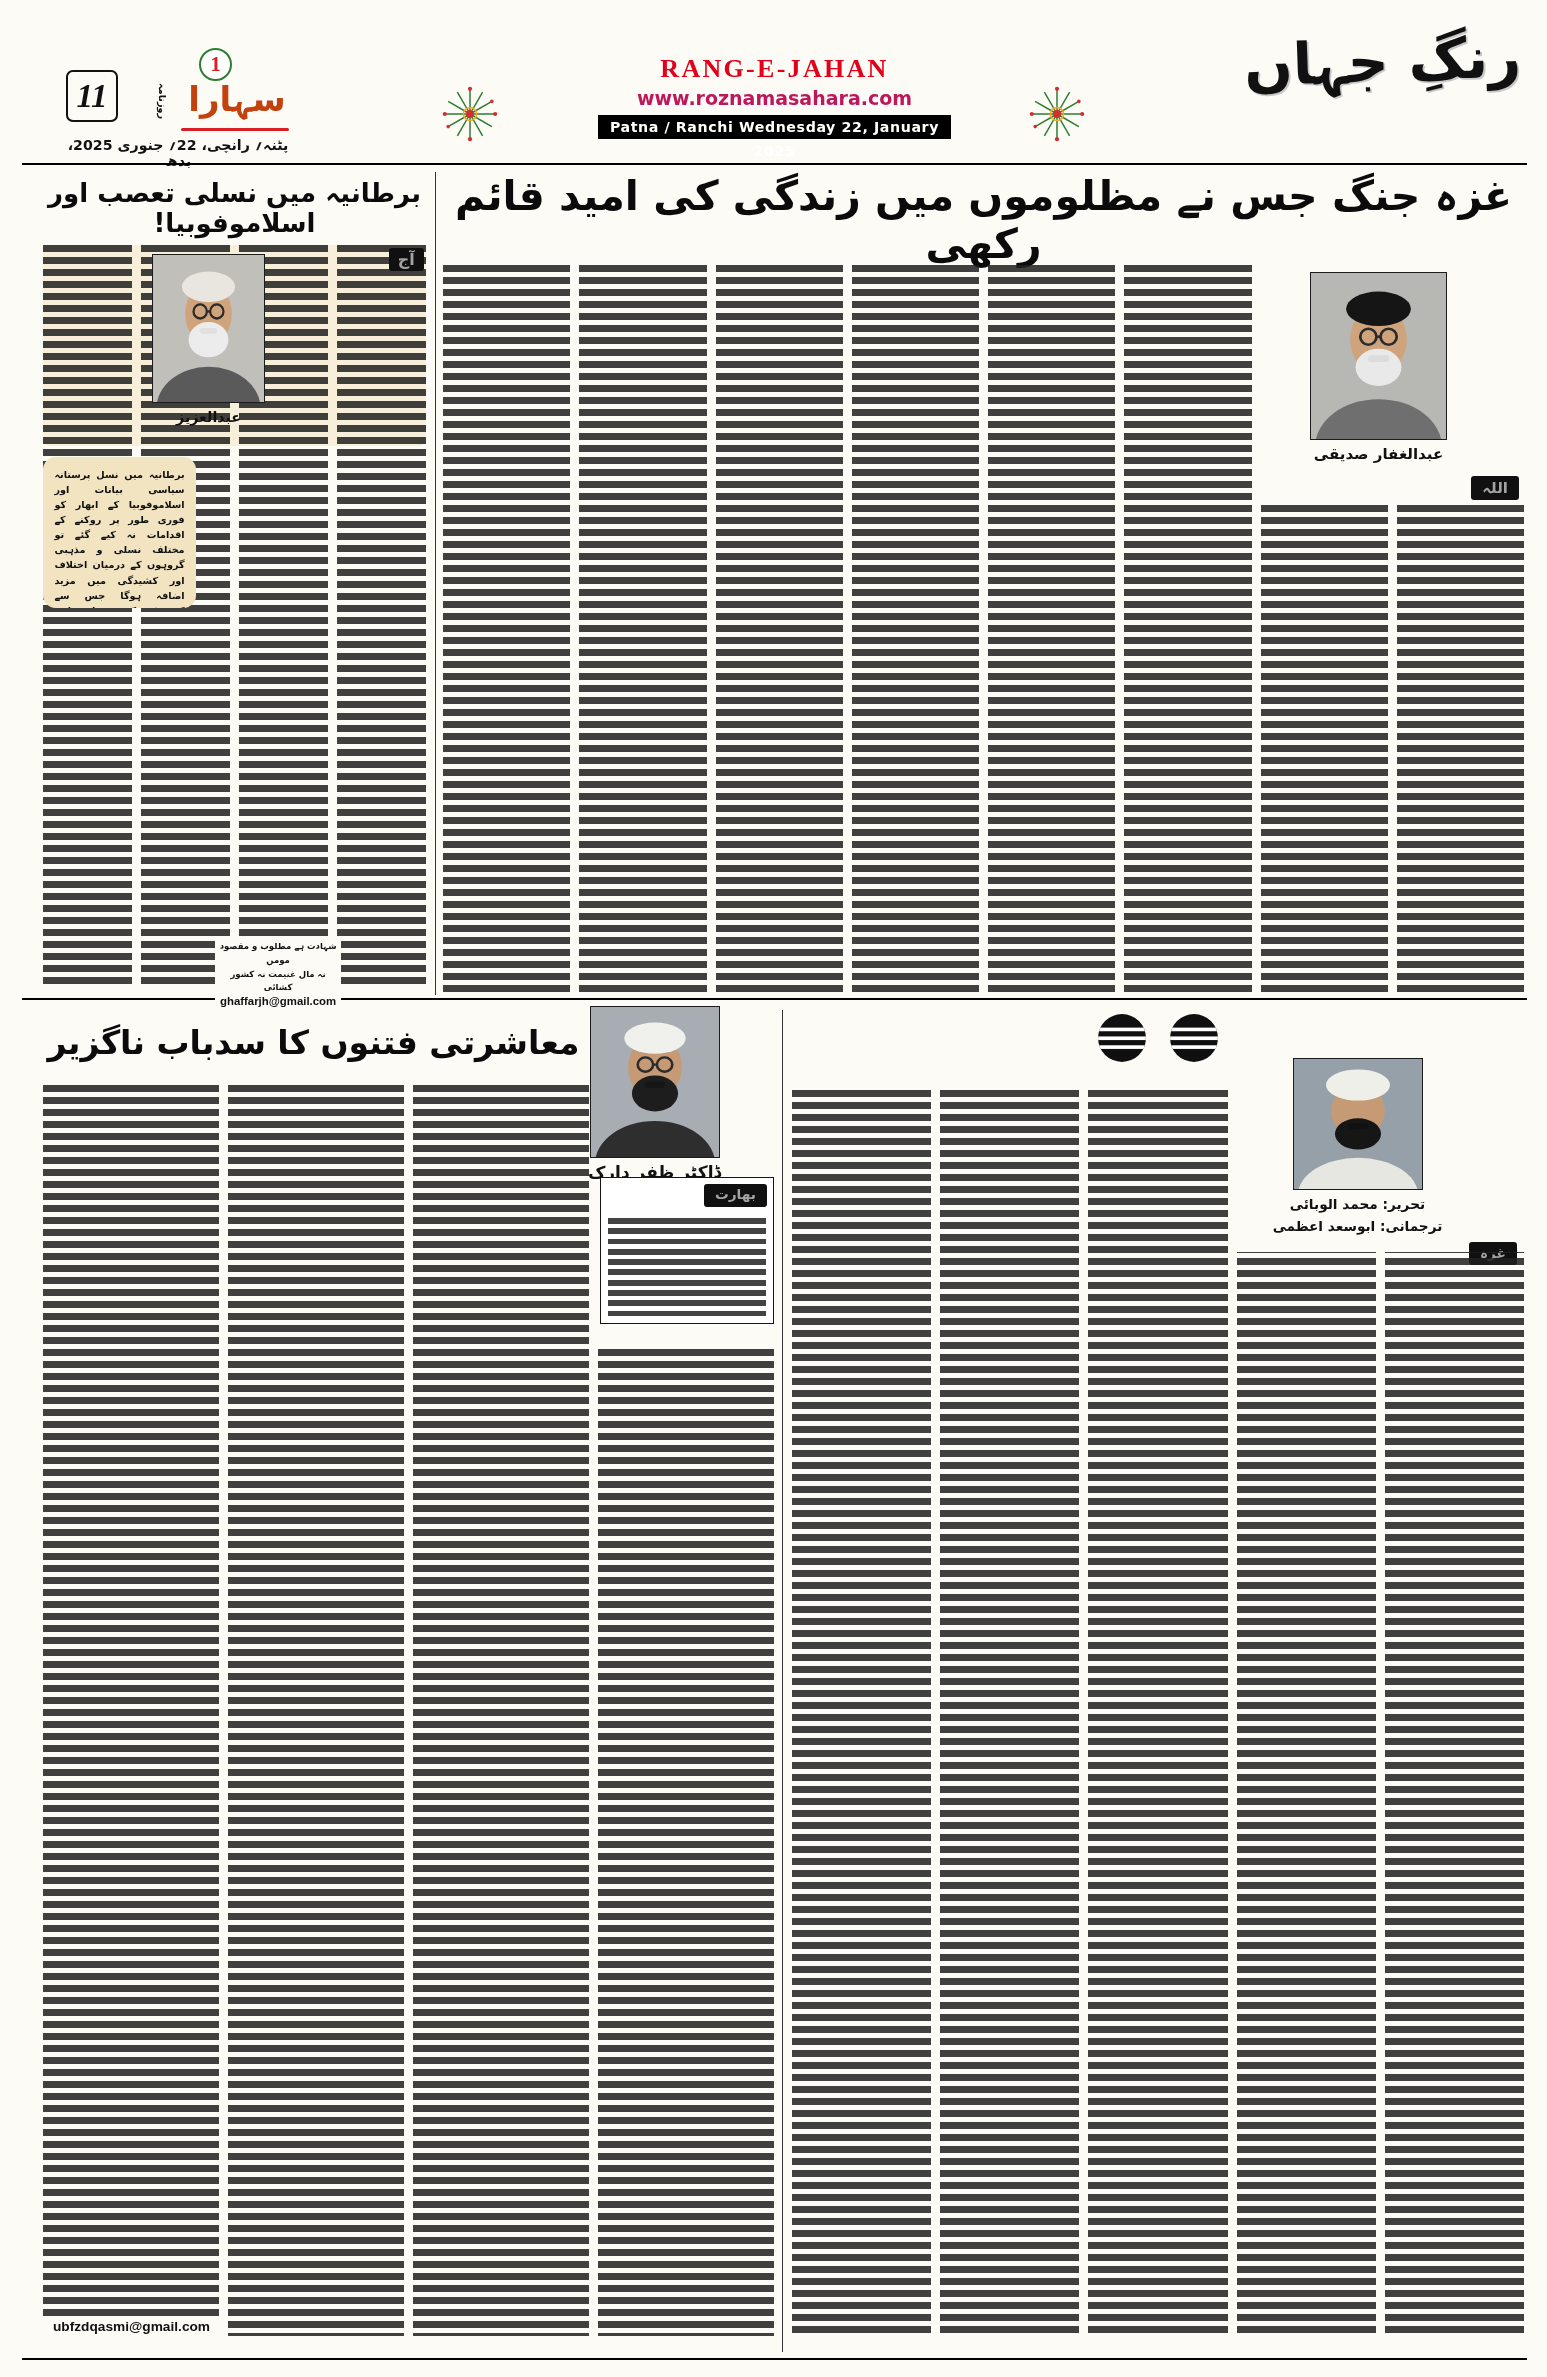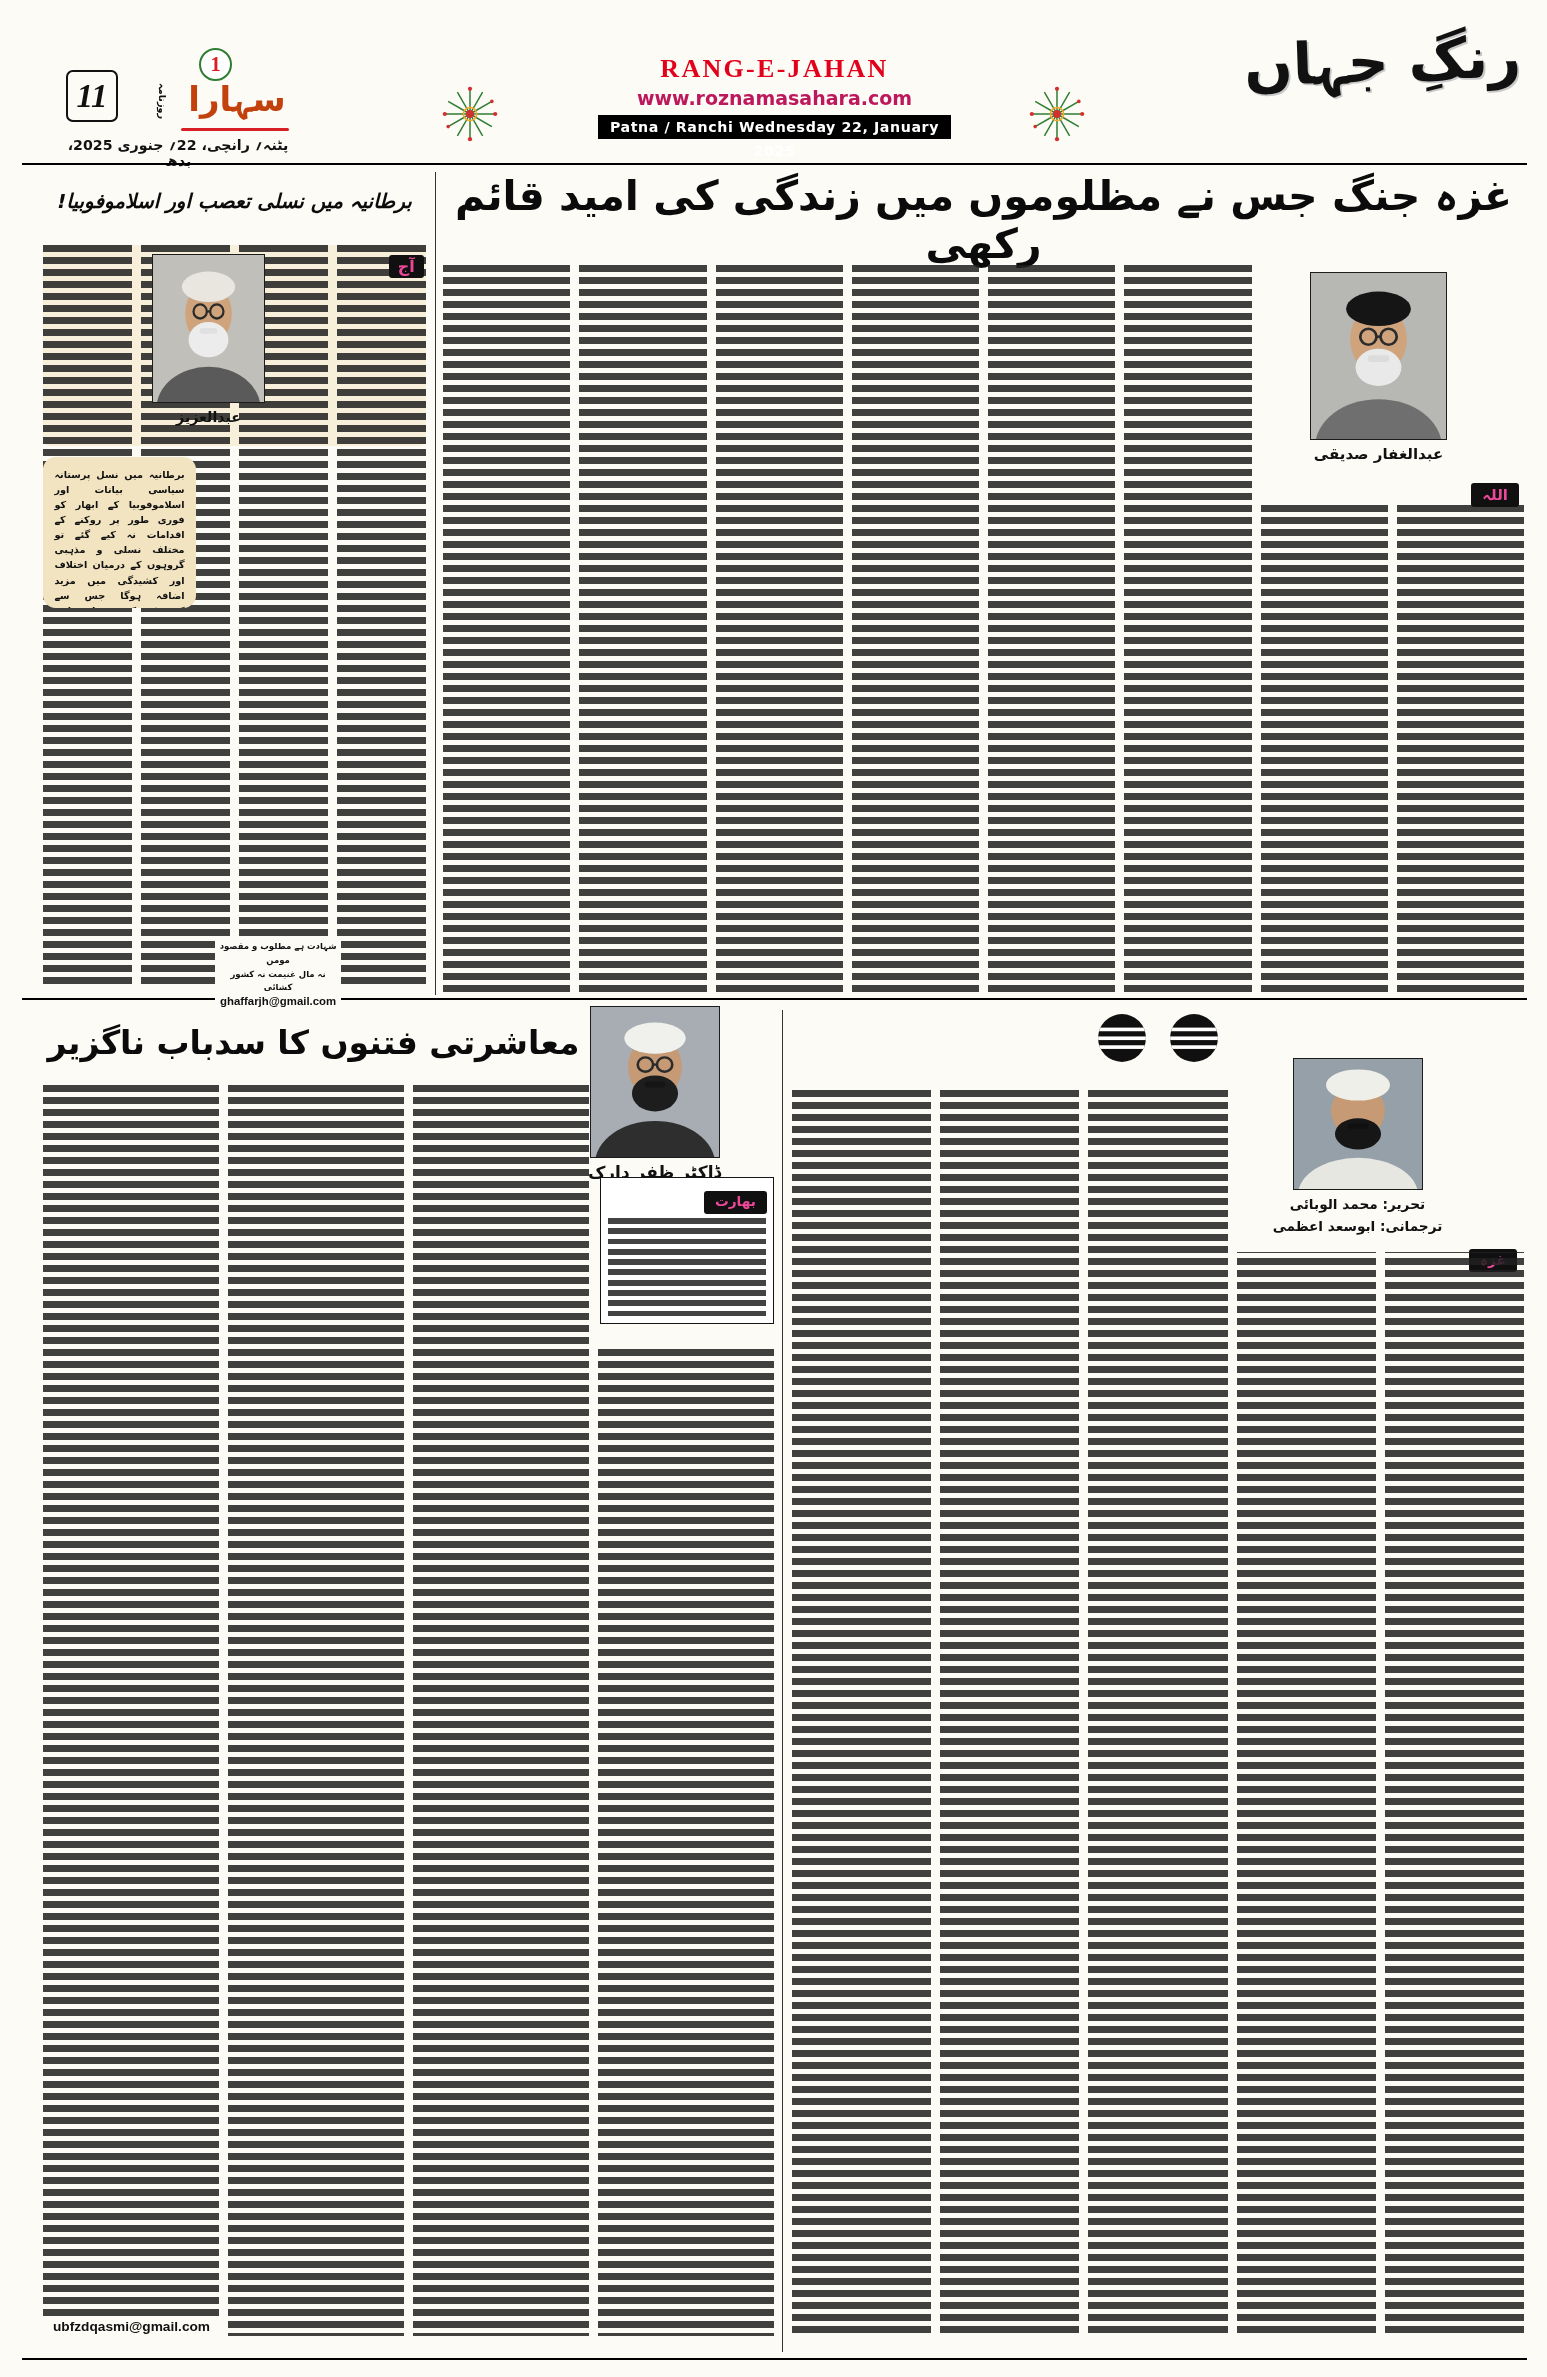--- a/index.html
+++ b/index.html
@@ -41,37 +41,37 @@
   .head{position:absolute;left:0;right:0;margin:0;text-align:center;font-weight:800;color:#0b0b0b;}
   .content{position:absolute;left:0;right:0;}
   .cols{position:absolute;inset:0;display:flex;gap:9px;}
   .col{flex:1;height:100%;box-sizing:border-box;}
   .fakelines{background-image:repeating-linear-gradient(180deg,#202020 0 6.8px,transparent 6.8px 12px);
              background-clip:content-box;opacity:.85;}
   .fine{background-image:repeating-linear-gradient(180deg,#232323 0 5.7px,transparent 5.7px 10.3px);}
   .photo{position:absolute;border:1.7px solid #1c1c1c;background:#b5b5b5;box-sizing:border-box;}
   .photo svg{display:block;width:100%;height:100%;}
   .caption{position:absolute;text-align:center;font-weight:700;font-size:15px;line-height:1.25;}
-  .marker{position:absolute;background:#101010;color:#ec4899;font-weight:700;font-size:15px;line-height:1;
-          padding:4.6px 11.4px;border-radius:3px;margin-top:7px;}
+  .marker{position:absolute;background:#101010;color:#a3a3a3;font-weight:700;font-size:15px;line-height:1;
+          padding:4.6px 11.4px;border-radius:3px;}
   .panel{position:absolute;background:#f7efda;border-radius:6.8px;}
   .quotebox{position:absolute;background:#f2e4c0;border-radius:12.5px;padding:10.3px 11.4px;box-sizing:border-box;
             font-size:9.7px;font-weight:700;line-height:1.55;text-align:justify;overflow:hidden;}
   .insetbox{position:absolute;border:1.7px solid #141414;background:#fff;box-sizing:border-box;}
   .sig{position:absolute;text-align:center;background:#fcfbf6;padding:3.4px 1.1px;}
   .sline{font-size:8.5px;font-weight:600;line-height:1.6;}
   .smail{font-size:11.4px;font-weight:700;font-family:"Liberation Sans",sans-serif;}
   .mailtag{position:absolute;text-align:center;font-weight:700;font-size:13.7px;padding:3.4px 0;
            background:#fcfbf6;font-family:"Liberation Sans",sans-serif;}
   .byline{position:absolute;text-align:center;font-weight:700;font-size:13.7px;line-height:1.4;}
 
   .gaza{left:443px;top:172px;width:1081px;height:824px;}
   .gaza .head{top:0;font-size:41px;}
   .britain{left:43px;top:172px;width:383px;height:824px;}
-  .britain .head{top:17px;font-size:20px;font-style:italic;}
+  .britain .head{top:6px;font-size:26px;}
   .social{left:43px;top:1006px;width:731px;height:1345px;}
   .social .head{left:0;right:auto;top:17px;width:541px;font-size:33px;}
   .war{left:792px;top:1006px;width:732px;height:1345px;}
   .headrow{position:absolute;left:0;right:0;top:5.7px;display:flex;align-items:center;justify-content:center;gap:20.5px;}
   .headrow h1{margin:0;font-size:30px;font-weight:800;}
   .orb{width:52px;height:52px;flex:0 0 auto;}
 </style>
 </head>
 <body>
 

